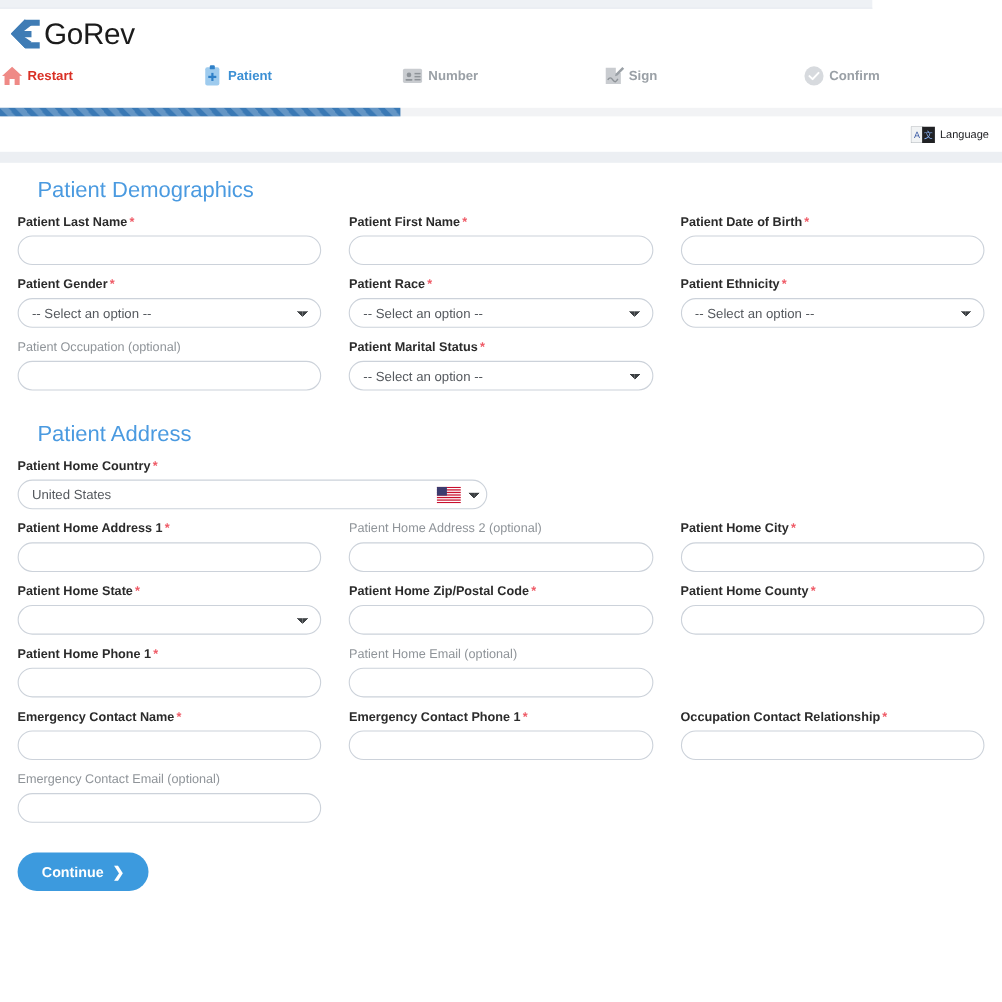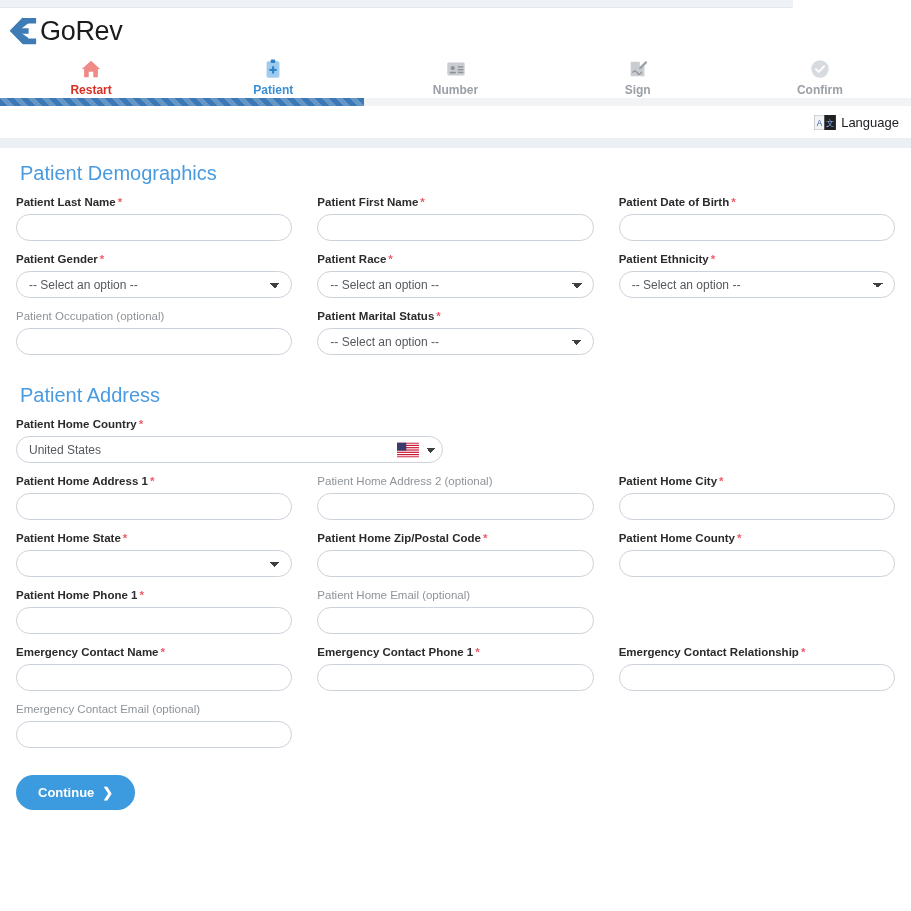--- a/index.html
+++ b/index.html
@@ -41,21 +41,21 @@
   
   .steps {
     position: absolute;
     left: 0; top: 50px;
     width: 911px;
     display: flex;
   }
   .step {
     flex: 1 1 0;
     display: flex;
-    flex-direction: column;
+    flex-direction: row;
     align-items: center;
     gap: 3px;
     cursor: pointer;
     user-select: none;
   }
   .step-icon { width: 22px; height: 22px; display:block; }
   .step-label {
     font-size: 12px;
     font-weight: bold;
     color: #9aa0a6;
@@ -92,21 +92,21 @@
     align-items: center;
     justify-content: flex-end;
     padding-right: 12px;
   }
   .lang-btn {
     display: flex; align-items: center; gap: 5px;
     cursor: pointer;
   }
   .gt-icon { width: 22px; height: 15px; display:block; }
   .lang-text {
-    font-size: 13px;
+    font-size: 10px;
     color: #202124;
     font-family: "Liberation Sans", sans-serif;
   }
 
   .gray-band {
     position: absolute;
     left: 0; top: 138px;
     width: 911px; height: 10px;
     background: #eceff3;
   }
@@ -116,21 +116,21 @@
     position: absolute;
     left: 0; top: 148px;
     width: 911px;
     padding: 14px 16px 0 16px;
   }
 
   .section-title {
     font-size: 20px;
     font-weight: 400;
     color: #4a9ae0;
-    margin: 0 0 10px 4px;
+    margin: 0 0 10px 18px;
     font-family: "Liberation Sans", sans-serif;
   }
   .section-title.spaced { margin-top: 18px; }
 
   .grid {
     display: grid;
     grid-template-columns: repeat(3, 1fr);
     column-gap: 25px;
     row-gap: 0px;
   }
@@ -343,21 +343,21 @@
         <div class="field"><label class="field-label"><span>Patient Home Zip/Postal Code</span><span class="req">*</span></label><input type="text" class="ctl" style=""></div>
         <div class="field"><label class="field-label"><span>Patient Home County</span><span class="req">*</span></label><input type="text" class="ctl" style=""></div>
       </div>
       <div class="grid">
         <div class="field"><label class="field-label"><span>Patient Home Phone 1</span><span class="req">*</span></label><input type="text" class="ctl" style=""></div>
         <div class="field"><label class="field-label optional"><span>Patient Home Email (optional)</span></label><input type="text" class="ctl" style=""></div>
       </div>
       <div class="grid">
         <div class="field"><label class="field-label"><span>Emergency Contact Name</span><span class="req">*</span></label><input type="text" class="ctl" style=""></div>
         <div class="field"><label class="field-label"><span>Emergency Contact Phone 1</span><span class="req">*</span></label><input type="text" class="ctl" style=""></div>
-        <div class="field"><label class="field-label"><span>Emergency Contact Relationship</span><span class="req">*</span></label><input type="text" class="ctl" style=""></div>
+        <div class="field"><label class="field-label"><span>Occupation Contact Relationship</span><span class="req">*</span></label><input type="text" class="ctl" style=""></div>
         <div class="field"><label class="field-label optional"><span>Emergency Contact Email (optional)</span></label><input type="text" class="ctl" style=""></div>
       </div>
       <div class="actions"><button class="continue-btn">
           <span>Continue</span>
           <span class="chev">❯</span>
         </button></div>
     </div>
 
 </div>
 

